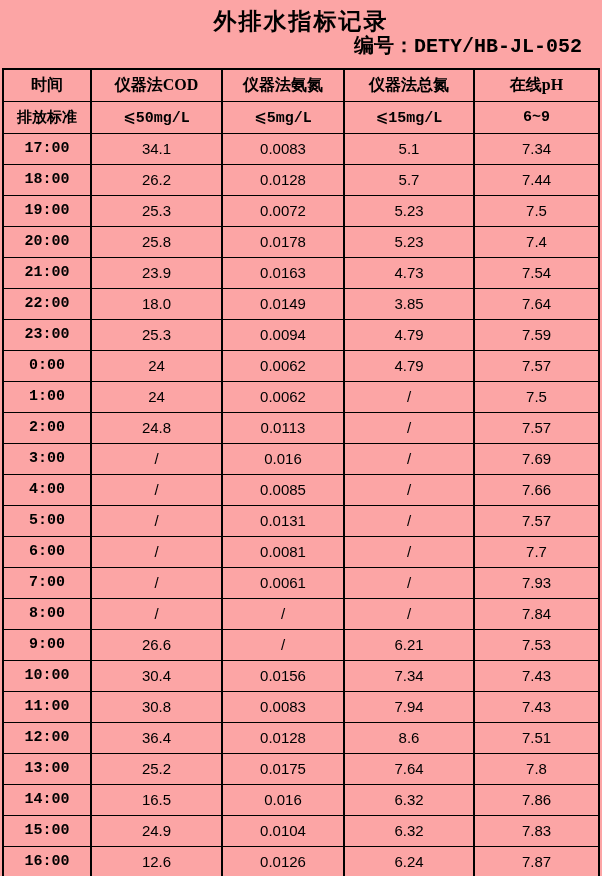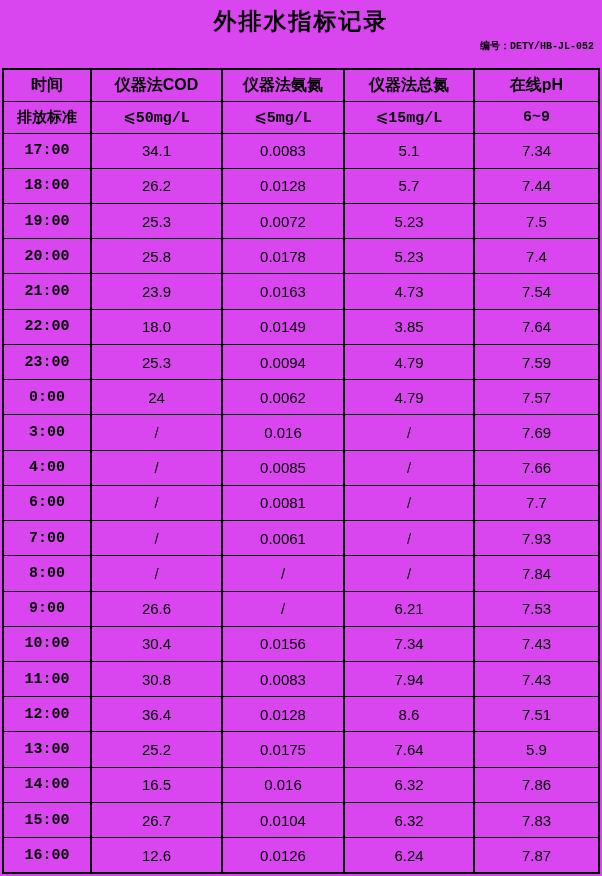--- a/index.html
+++ b/index.html
@@ -5,39 +5,39 @@
   html, body {
     margin: 0;
     padding: 0;
     background: #ffffff;
     color: #000000;
   }
   .page {
     position: relative;
     width: 602px;
     height: 876px;
-    background: #d946ef;
+    background: #fca5a5;
     overflow: hidden;
     font-family: "Liberation Sans", sans-serif;
   }
   .doc-title {
     margin-top: 6px;
     text-align: center;
     font-family: "DejaVu Serif", "DejaVu Sans", serif;
     font-size: 23px;
     font-weight: bold;
     line-height: 30px;
     letter-spacing: 2px;
   }
   .doc-number {
     margin-top: 2px;
     text-align: right;
-    padding-right: 8px;
+    padding-right: 20px;
     font-family: "Liberation Mono", "DejaVu Sans Mono", monospace;
-    font-size: 10px;
+    font-size: 20px;
     font-weight: bold;
     line-height: 18px;
   }
   table.record {
     border-collapse: collapse;
     table-layout: fixed;
     width: 596px;
     height: 806px;
     margin: 12px 2px 0 2px;
     border: 2px solid #000000;
@@ -50,21 +50,21 @@
     text-align: center;
     vertical-align: middle;
     padding: 0;
     overflow: hidden;
     white-space: nowrap;
   }
   tr.head-row { height: 32px; }
   tr.std-row { height: 32px; }
   tr.data-row { height: 31px; }
   .col-head {
-    font-family: Liberation Sans, sans-serif;
+    font-family: Liberation Serif, serif;
     font-size: 16px;
     font-weight: bold;
   }
   .std-cell {
     font-family: "Liberation Mono", "DejaVu Sans", monospace;
     font-size: 15px;
     font-weight: bold;
   }
   td.time-col {
     font-family: Liberation Mono, monospace;
@@ -161,32 +161,53 @@
           <td class="num">7.59</td>
         </tr>
         <tr class="data-row">
           <td class="time-col">0:00</td>
           <td class="num">24</td>
           <td class="num">0.0062</td>
           <td class="num">4.79</td>
           <td class="num">7.57</td>
         </tr>
         <tr class="data-row">
+          <td class="time-col">1:00</td>
+          <td class="num">24</td>
+          <td class="num">0.0062</td>
+          <td class="num">/</td>
+          <td class="num">7.5</td>
+        </tr>
+        <tr class="data-row">
+          <td class="time-col">2:00</td>
+          <td class="num">24.8</td>
+          <td class="num">0.0113</td>
+          <td class="num">/</td>
+          <td class="num">7.57</td>
+        </tr>
+        <tr class="data-row">
           <td class="time-col">3:00</td>
           <td class="num">/</td>
           <td class="num">0.016</td>
           <td class="num">/</td>
           <td class="num">7.69</td>
         </tr>
         <tr class="data-row">
           <td class="time-col">4:00</td>
           <td class="num">/</td>
           <td class="num">0.0085</td>
           <td class="num">/</td>
           <td class="num">7.66</td>
+        </tr>
+        <tr class="data-row">
+          <td class="time-col">5:00</td>
+          <td class="num">/</td>
+          <td class="num">0.0131</td>
+          <td class="num">/</td>
+          <td class="num">7.57</td>
         </tr>
         <tr class="data-row">
           <td class="time-col">6:00</td>
           <td class="num">/</td>
           <td class="num">0.0081</td>
           <td class="num">/</td>
           <td class="num">7.7</td>
         </tr>
         <tr class="data-row">
           <td class="time-col">7:00</td>
@@ -228,32 +249,32 @@
           <td class="num">36.4</td>
           <td class="num">0.0128</td>
           <td class="num">8.6</td>
           <td class="num">7.51</td>
         </tr>
         <tr class="data-row">
           <td class="time-col">13:00</td>
           <td class="num">25.2</td>
           <td class="num">0.0175</td>
           <td class="num">7.64</td>
-          <td class="num">5.9</td>
+          <td class="num">7.8</td>
         </tr>
         <tr class="data-row">
           <td class="time-col">14:00</td>
           <td class="num">16.5</td>
           <td class="num">0.016</td>
           <td class="num">6.32</td>
           <td class="num">7.86</td>
         </tr>
         <tr class="data-row">
           <td class="time-col">15:00</td>
-          <td class="num">26.7</td>
+          <td class="num">24.9</td>
           <td class="num">0.0104</td>
           <td class="num">6.32</td>
           <td class="num">7.83</td>
         </tr>
         <tr class="data-row">
           <td class="time-col">16:00</td>
           <td class="num">12.6</td>
           <td class="num">0.0126</td>
           <td class="num">6.24</td>
           <td class="num">7.87</td>

